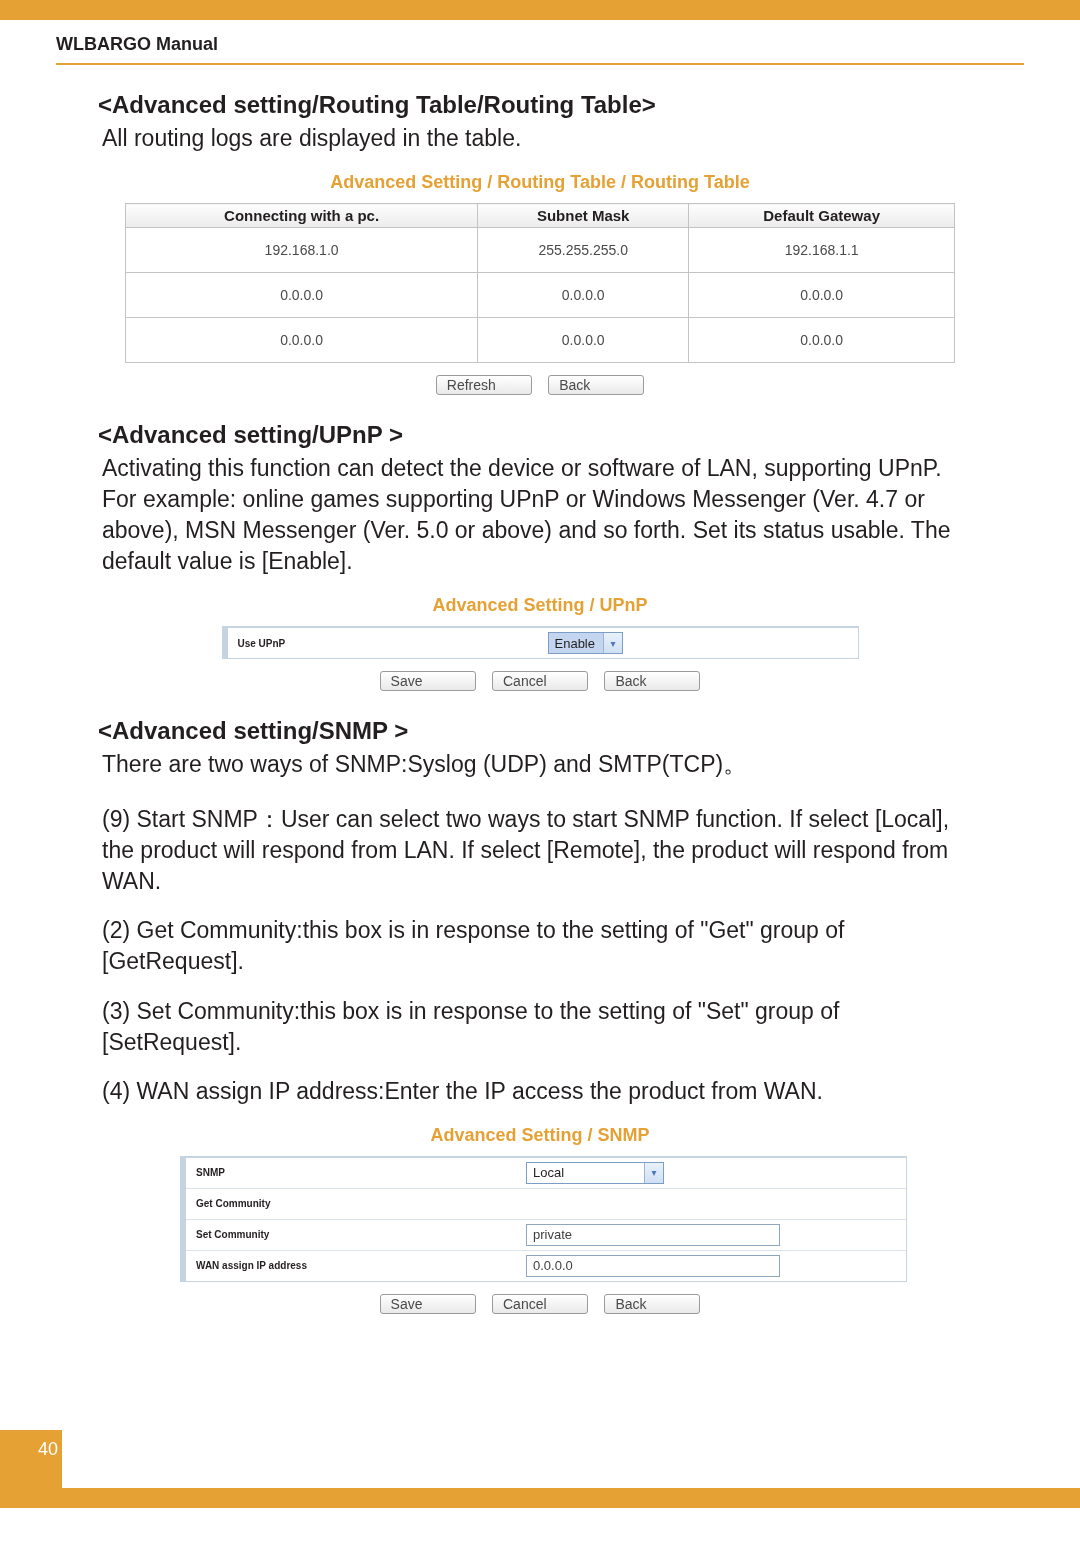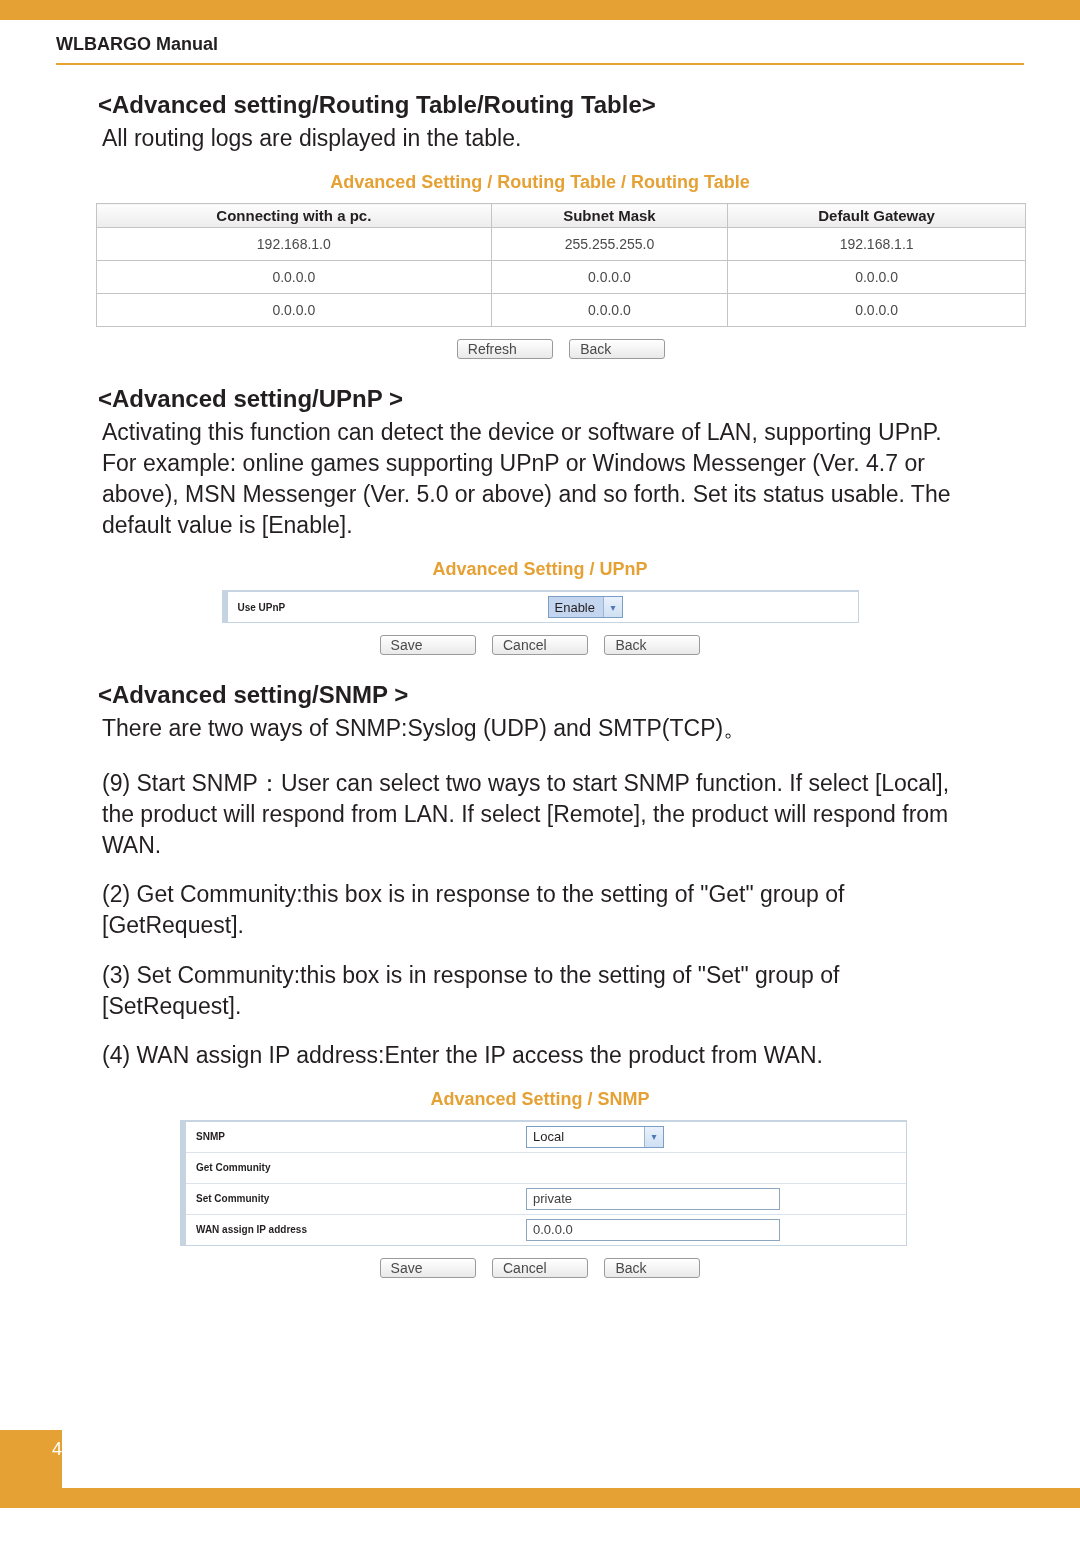--- a/index.html
+++ b/index.html
@@ -10,25 +10,25 @@
   .manual-header{font-size:18px;color:#231f20;padding:14px 0 8px 0;
         border-bottom:2px solid #e5a134;font-weight:bold;}
   .content{padding:14px 40px 0 40px;}
   .sec-title{font-weight:700;font-size:24px;margin:12px 0 4px 2px;}
   .body-text{font-size:23px;line-height:1.35;margin:2px 8px 18px 6px;}
 
   .panel-title{color:#e5a134;font-weight:700;text-align:center;
         font-size:18px;margin:16px 0 10px 0;}
 
   
-  .rt-wrap{width:930px;margin:0 auto;}
+  .rt-wrap{width:830px;margin:0 auto;}
   .rt-table{width:100%;border-collapse:collapse;font-size:15px;}
   .rt-table th{font-weight:700;background:linear-gradient(#fdfdfd,#ececec);
         border:1px solid #c4c4c4;padding:3px 0;text-align:center;}
-  .rt-table td{border:1px solid #c4c4c4;padding:8px 0;text-align:center;
+  .rt-table td{border:1px solid #c4c4c4;padding:14px 0;text-align:center;
         background:#fff;font-size:14px;color:#4a4a4a;}
   .btn-row{text-align:center;margin:12px 0 26px 0;}
   .btn{display:inline-block;min-width:74px;text-align:left;
         font-size:14px;color:#4a4a4a;padding:1px 10px;margin:0 6px;
         border:1px solid #9b9b9b;border-radius:3px;
         background:linear-gradient(#ffffff,#e9e9e9);}
 
   
   .ctl-panel{width:630px;margin:0 auto 8px auto;
         border-top:2px solid #c6d3e0;border-bottom:1px solid #c6d3e0;
@@ -45,21 +45,21 @@
         border-left:1px solid #9bb6d4;width:18px;height:20px;margin-left:8px;
         background:linear-gradient(#e9f1fb,#cfe0f3);color:#4e79b4;font-size:10px;}
   .txt{border:1px solid #8fa6bf;background:#fff;height:20px;font-size:13px;
         padding:0 6px;width:240px;display:inline-flex;align-items:center;
         color:#404040;}
 
   .snmp-wrap{width:720px;margin:0 auto;}
   .snmp-wrap .ctl-panel{width:100%;}
   .snmp-wrap .ctl-label{width:320px;}
 
-  .page-num{position:absolute;left:52px;bottom:28px;color:#fff;
+  .page-num{position:absolute;left:38px;bottom:28px;color:#fff;
         font-size:18px;z-index:2;}
   .bottom-band{position:absolute;left:0;right:0;bottom:0;height:58px;}
   .bottom-band .orange{position:absolute;left:0;bottom:-20px;top:0;width:62px;
         background:#e5a134;}
 </style>
 </head>
 <body>
 
 <div class="page">
   <div class="manual-header">WLBARGO Manual</div>

